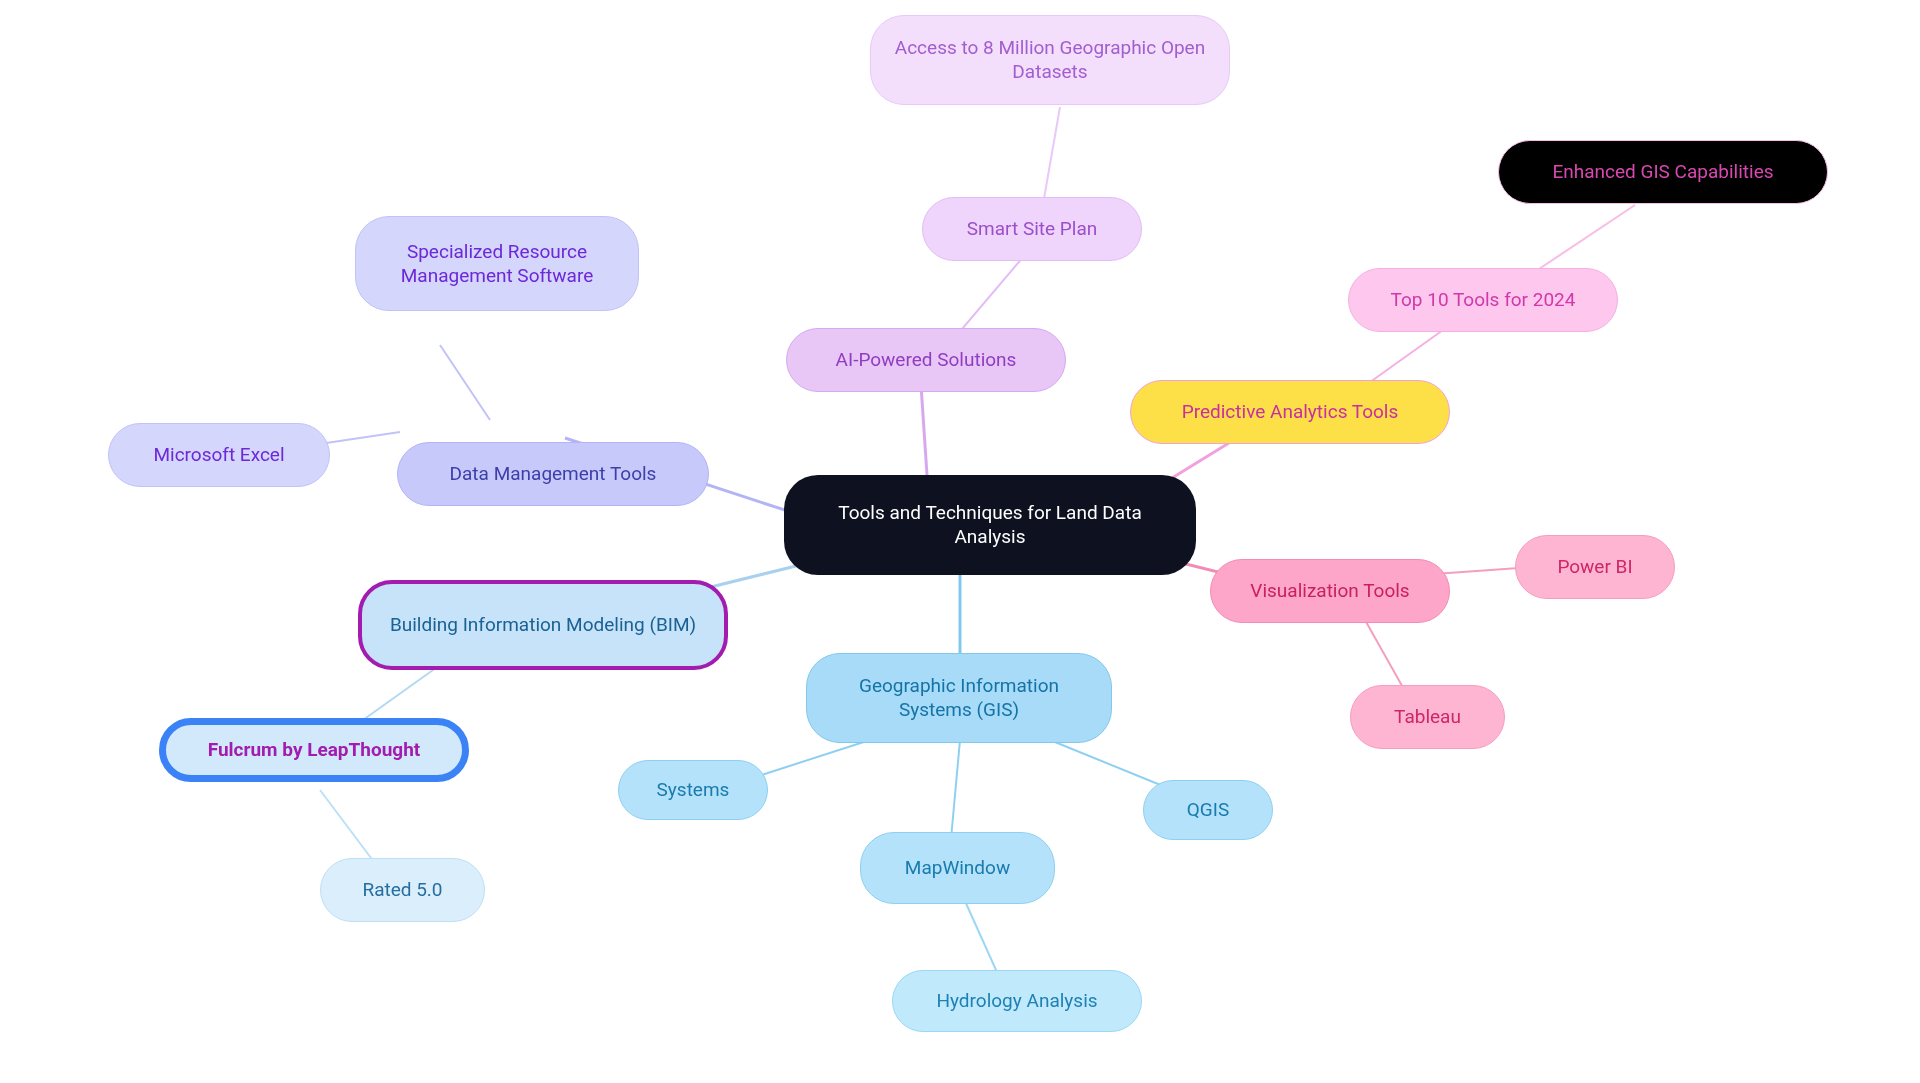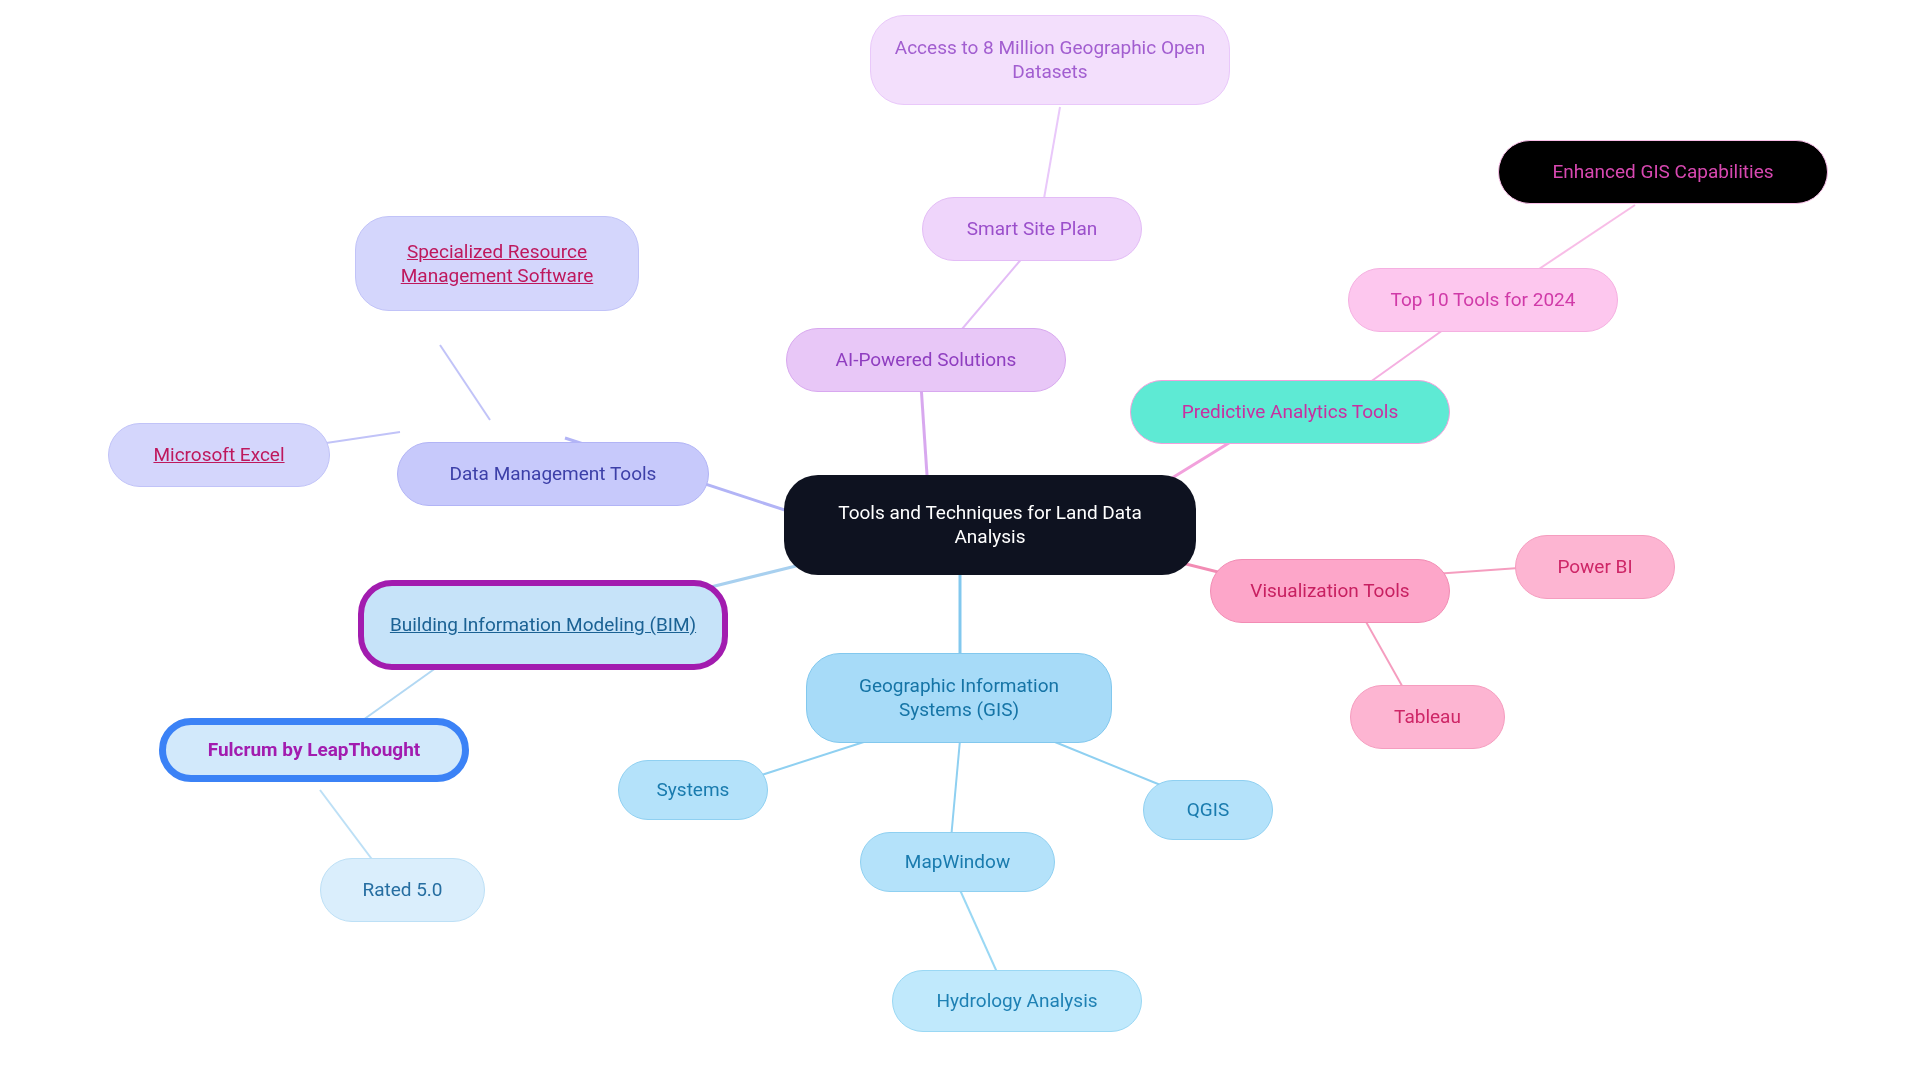--- a/index.html
+++ b/index.html
@@ -41,30 +41,30 @@
   .root {
     background: #0e1220;
     color: #ffffff;
   }
   
   .ai      { background: #e8c7f7; color: #8f3ec0; border: 1px solid #d8a8ef; }
   .ai-sub  { background: #efd5fb; color: #9b4fcb; border: 1px solid #e3bcf6; }
   .ai-sub2 { background: #f3dffc; color: #a25ed0; border: 1px solid #e9c8fa; }
   
   .dm      { background: #c7c9fb; color: #3c3fa8; border: 1px solid #b2b4f6; margin-top: 42px; }
-  .dm-sub  { background: #d4d6fc; color: #be185d; border: 1px solid #c1c3f8; text-decoration: underline; }
+  .dm-sub  { background: #d4d6fc; color: #6d28d9; border: 1px solid #c1c3f8; }
   
-  .pa      { background: #5eead4; color: #c92fa0; border: 1px solid #f2a1dc; }
+  .pa      { background: #fde047; color: #c92fa0; border: 1px solid #f2a1dc; }
   .pa-sub  { background: #fdc7ee; color: #d03aa8; border: 1px solid #f5b0e1; }
   .pa-sub2 { background: #000000; color: #d848b1; border: 1px solid #f8bde7; }
   
   .vz      { background: #fda6c9; color: #c82061; border: 1px solid #f28cb4; }
   .vz-sub  { background: #fdb5d2; color: #ce2667; border: 1px solid #f59dbf; }
   
-  .bim     { background: #c6e3f9; color: #1b6294; border: 6px solid #a21caf; text-decoration: underline; }
+  .bim     { background: #c6e3f9; color: #1b6294; border: 4px solid #a21caf; }
   .bim-sub { background: #d2e9fb; color: #a21caf; border: 7px solid #3b82f6; font-weight: bold; }
   .bim-sub2{ background: #daeefc; color: #266ea1; border: 1px solid #bde0f6; }
   
   .gis     { background: #a7dbf8; color: #1574a6; border: 1px solid #82c8ee; }
   .gis-sub { background: #b4e2fa; color: #197bae; border: 1px solid #8fd0f1; }
   .gis-sub2{ background: #c0e9fc; color: #1e81b4; border: 1px solid #9ad8f4; }
 </style>
 </head>
 <body>
 
@@ -156,20 +156,20 @@
 
   <div class="node gis" style="left:806px; top:653px; width:306px; height:90px;">
     <span>Geographic Information Systems (GIS)</span>
   </div>
   <div class="node gis-sub" style="left:618px; top:760px; width:150px; height:60px;">
     <span>Systems</span>
   </div>
   <div class="node gis-sub" style="left:1143px; top:780px; width:130px; height:60px;">
     <span>QGIS</span>
   </div>
-  <div class="node gis-sub" style="left:860px; top:832px; width:195px; height:60px;">
+  <div class="node gis-sub" style="left:860px; top:832px; width:195px; height:72px;">
     <span>MapWindow</span>
   </div>
   <div class="node gis-sub2" style="left:892px; top:970px; width:250px; height:62px;">
     <span>Hydrology Analysis</span>
   </div>
 
 </div>
 
 </body></html>

